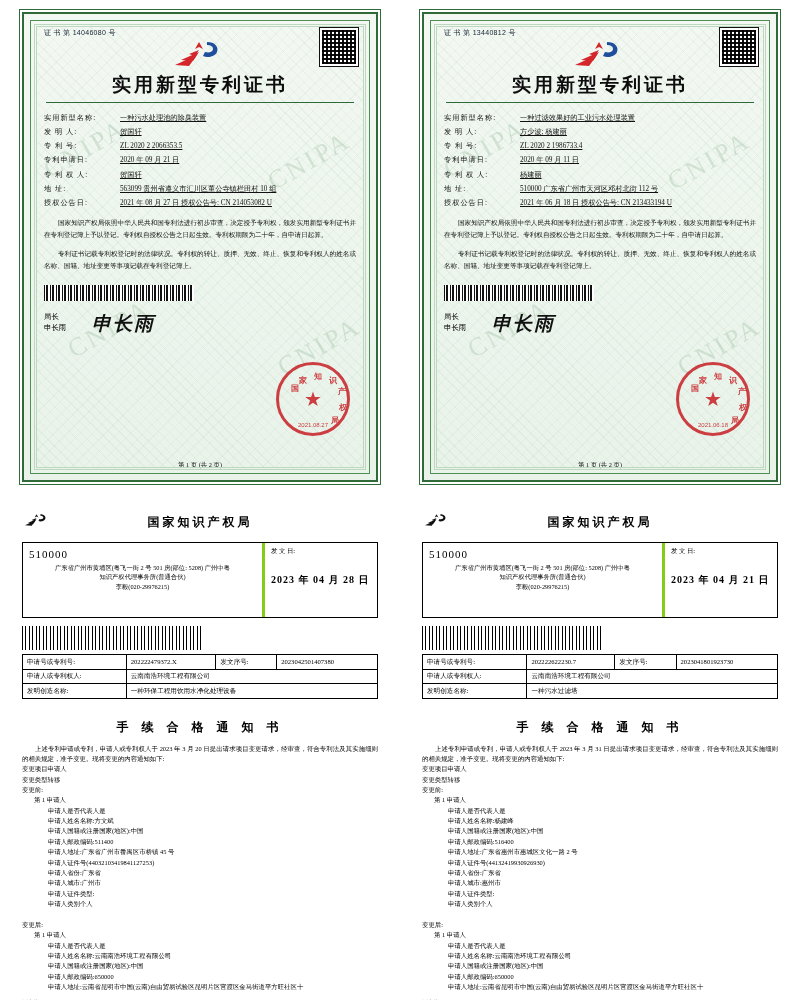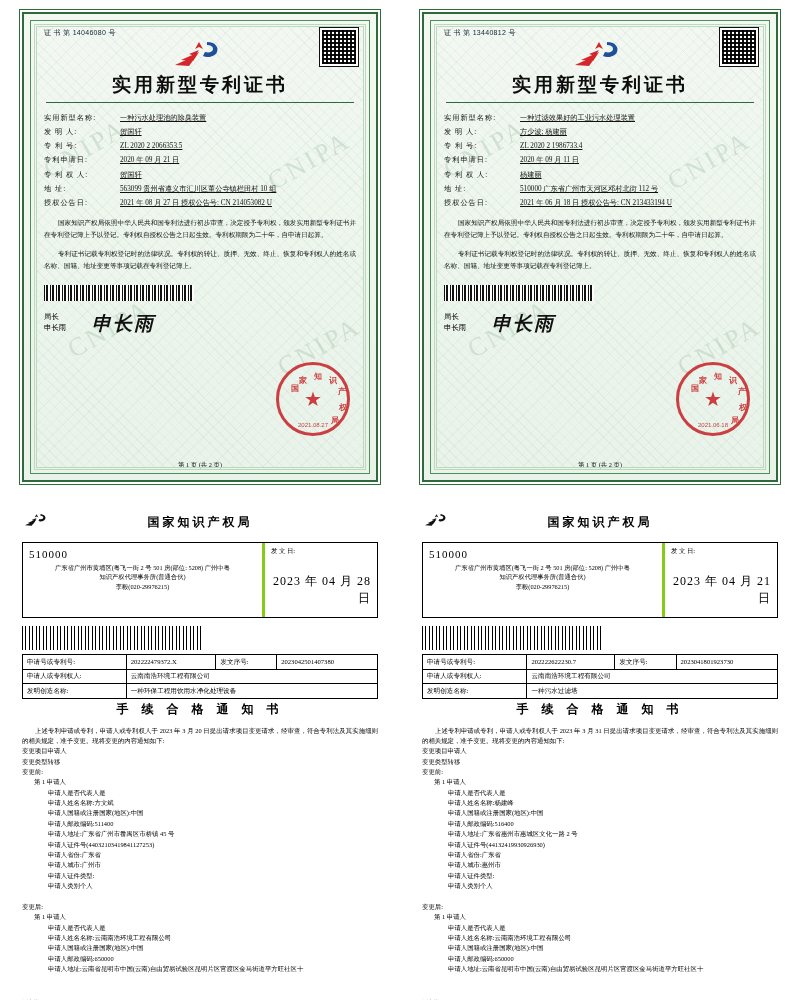--- a/index.html
+++ b/index.html
@@ -233,23 +233,24 @@
     font-size: 6.3px; line-height: 1.5; text-align: center;
   }
   .addr-right {
     width: 112px;
     padding: 4px 6px;
     position: relative;
   }
   .issue-lab { font-size: 6.4px; }
   .issue-date {
     position: absolute; left: 6px; right: 6px; top: 30px;
-    text-align: right;
-    font-size: 12px;
+    text-align: left;
+    font-size: 10px;
     letter-spacing: 1px;
+    font-weight: bold;
   }
   .barcode2 {
     margin: 8px 0 4px 0;
     height: 24px; width: 180px;
     background: repeating-linear-gradient(90deg,#000 0 1px,#fff 1px 3px,#000 3px 4px,#fff 4px 7px);
   }
   .meta-table {
     width: 100%;
     border-collapse: collapse;
     font-size: 6.6px;
@@ -258,21 +259,21 @@
   .meta-table td {
     border: 1px solid #000;
     padding: 2.5px 4px;
     line-height: 1.3;
   }
   .doc-title {
     text-align: center;
     font-size: 12px;
     font-weight: bold;
     letter-spacing: 5px;
-    margin: 2px 0 8px 0;
+    margin: 20px 0 8px 0;
   }
   .para {
     font-size: 6.4px;
     line-height: 1.6;
     text-align: justify;
     text-indent: 13px;
   }
   .list {
     font-size: 6.4px;
     line-height: 1.62;

